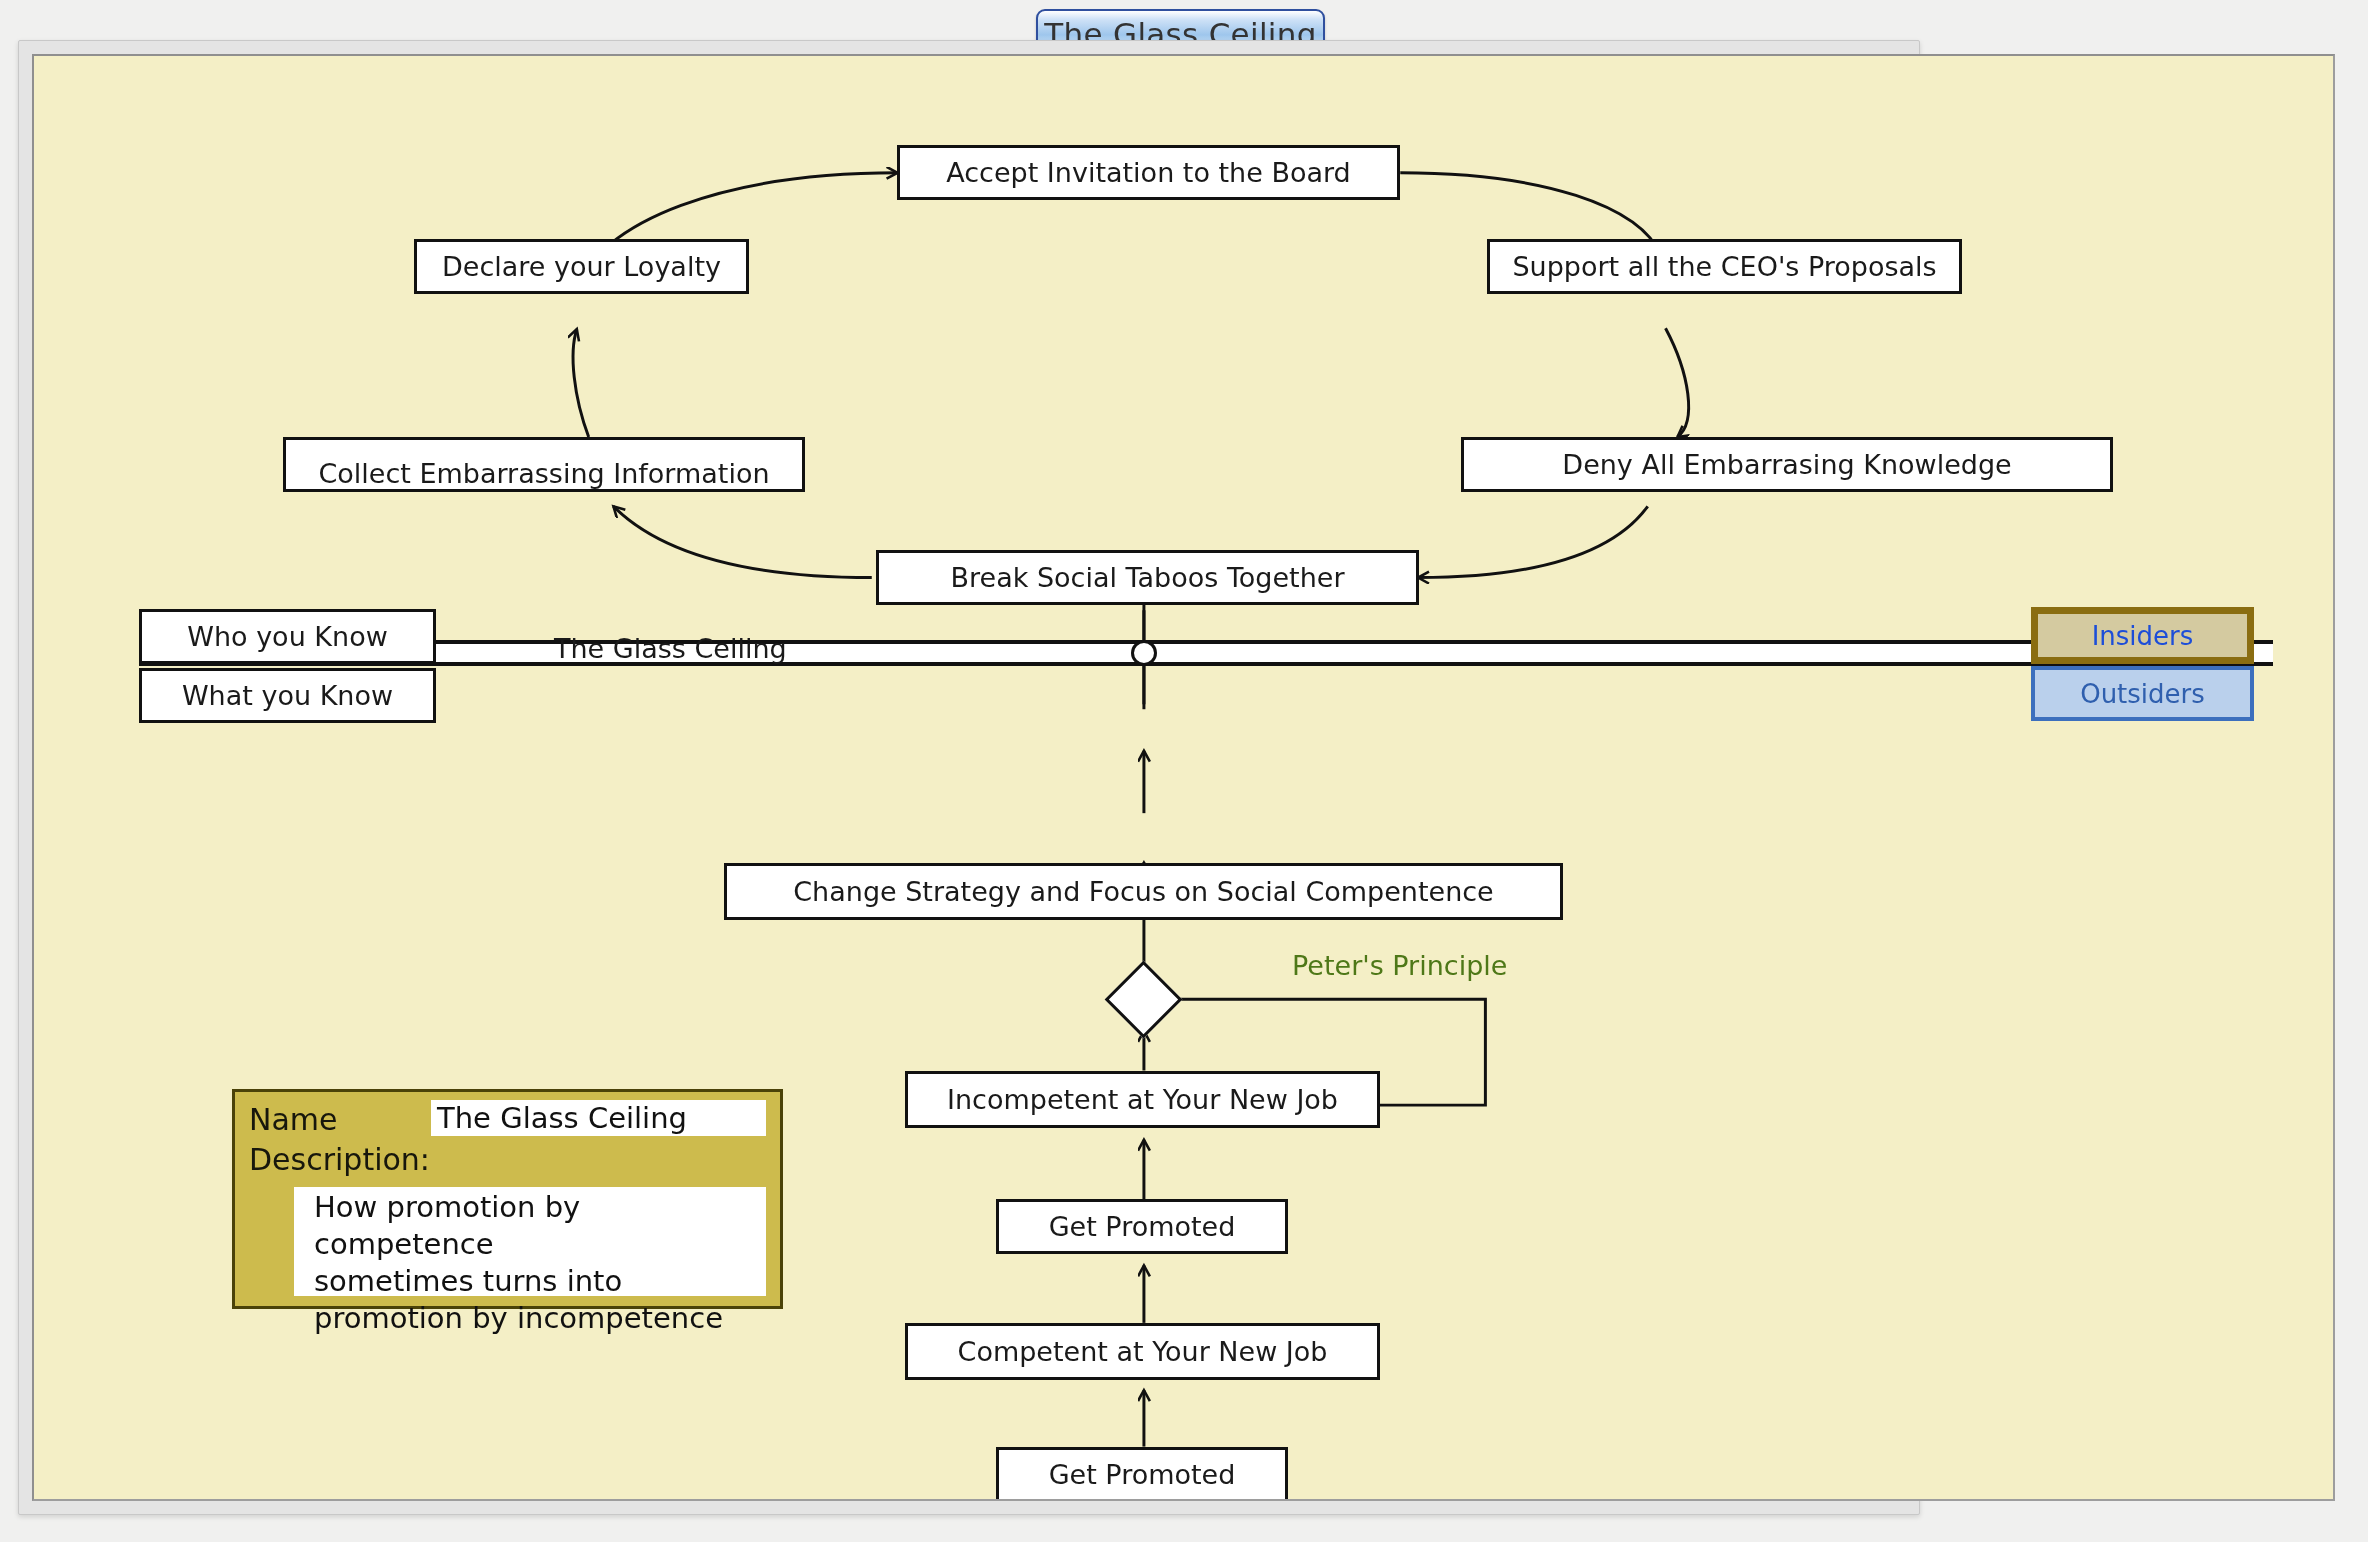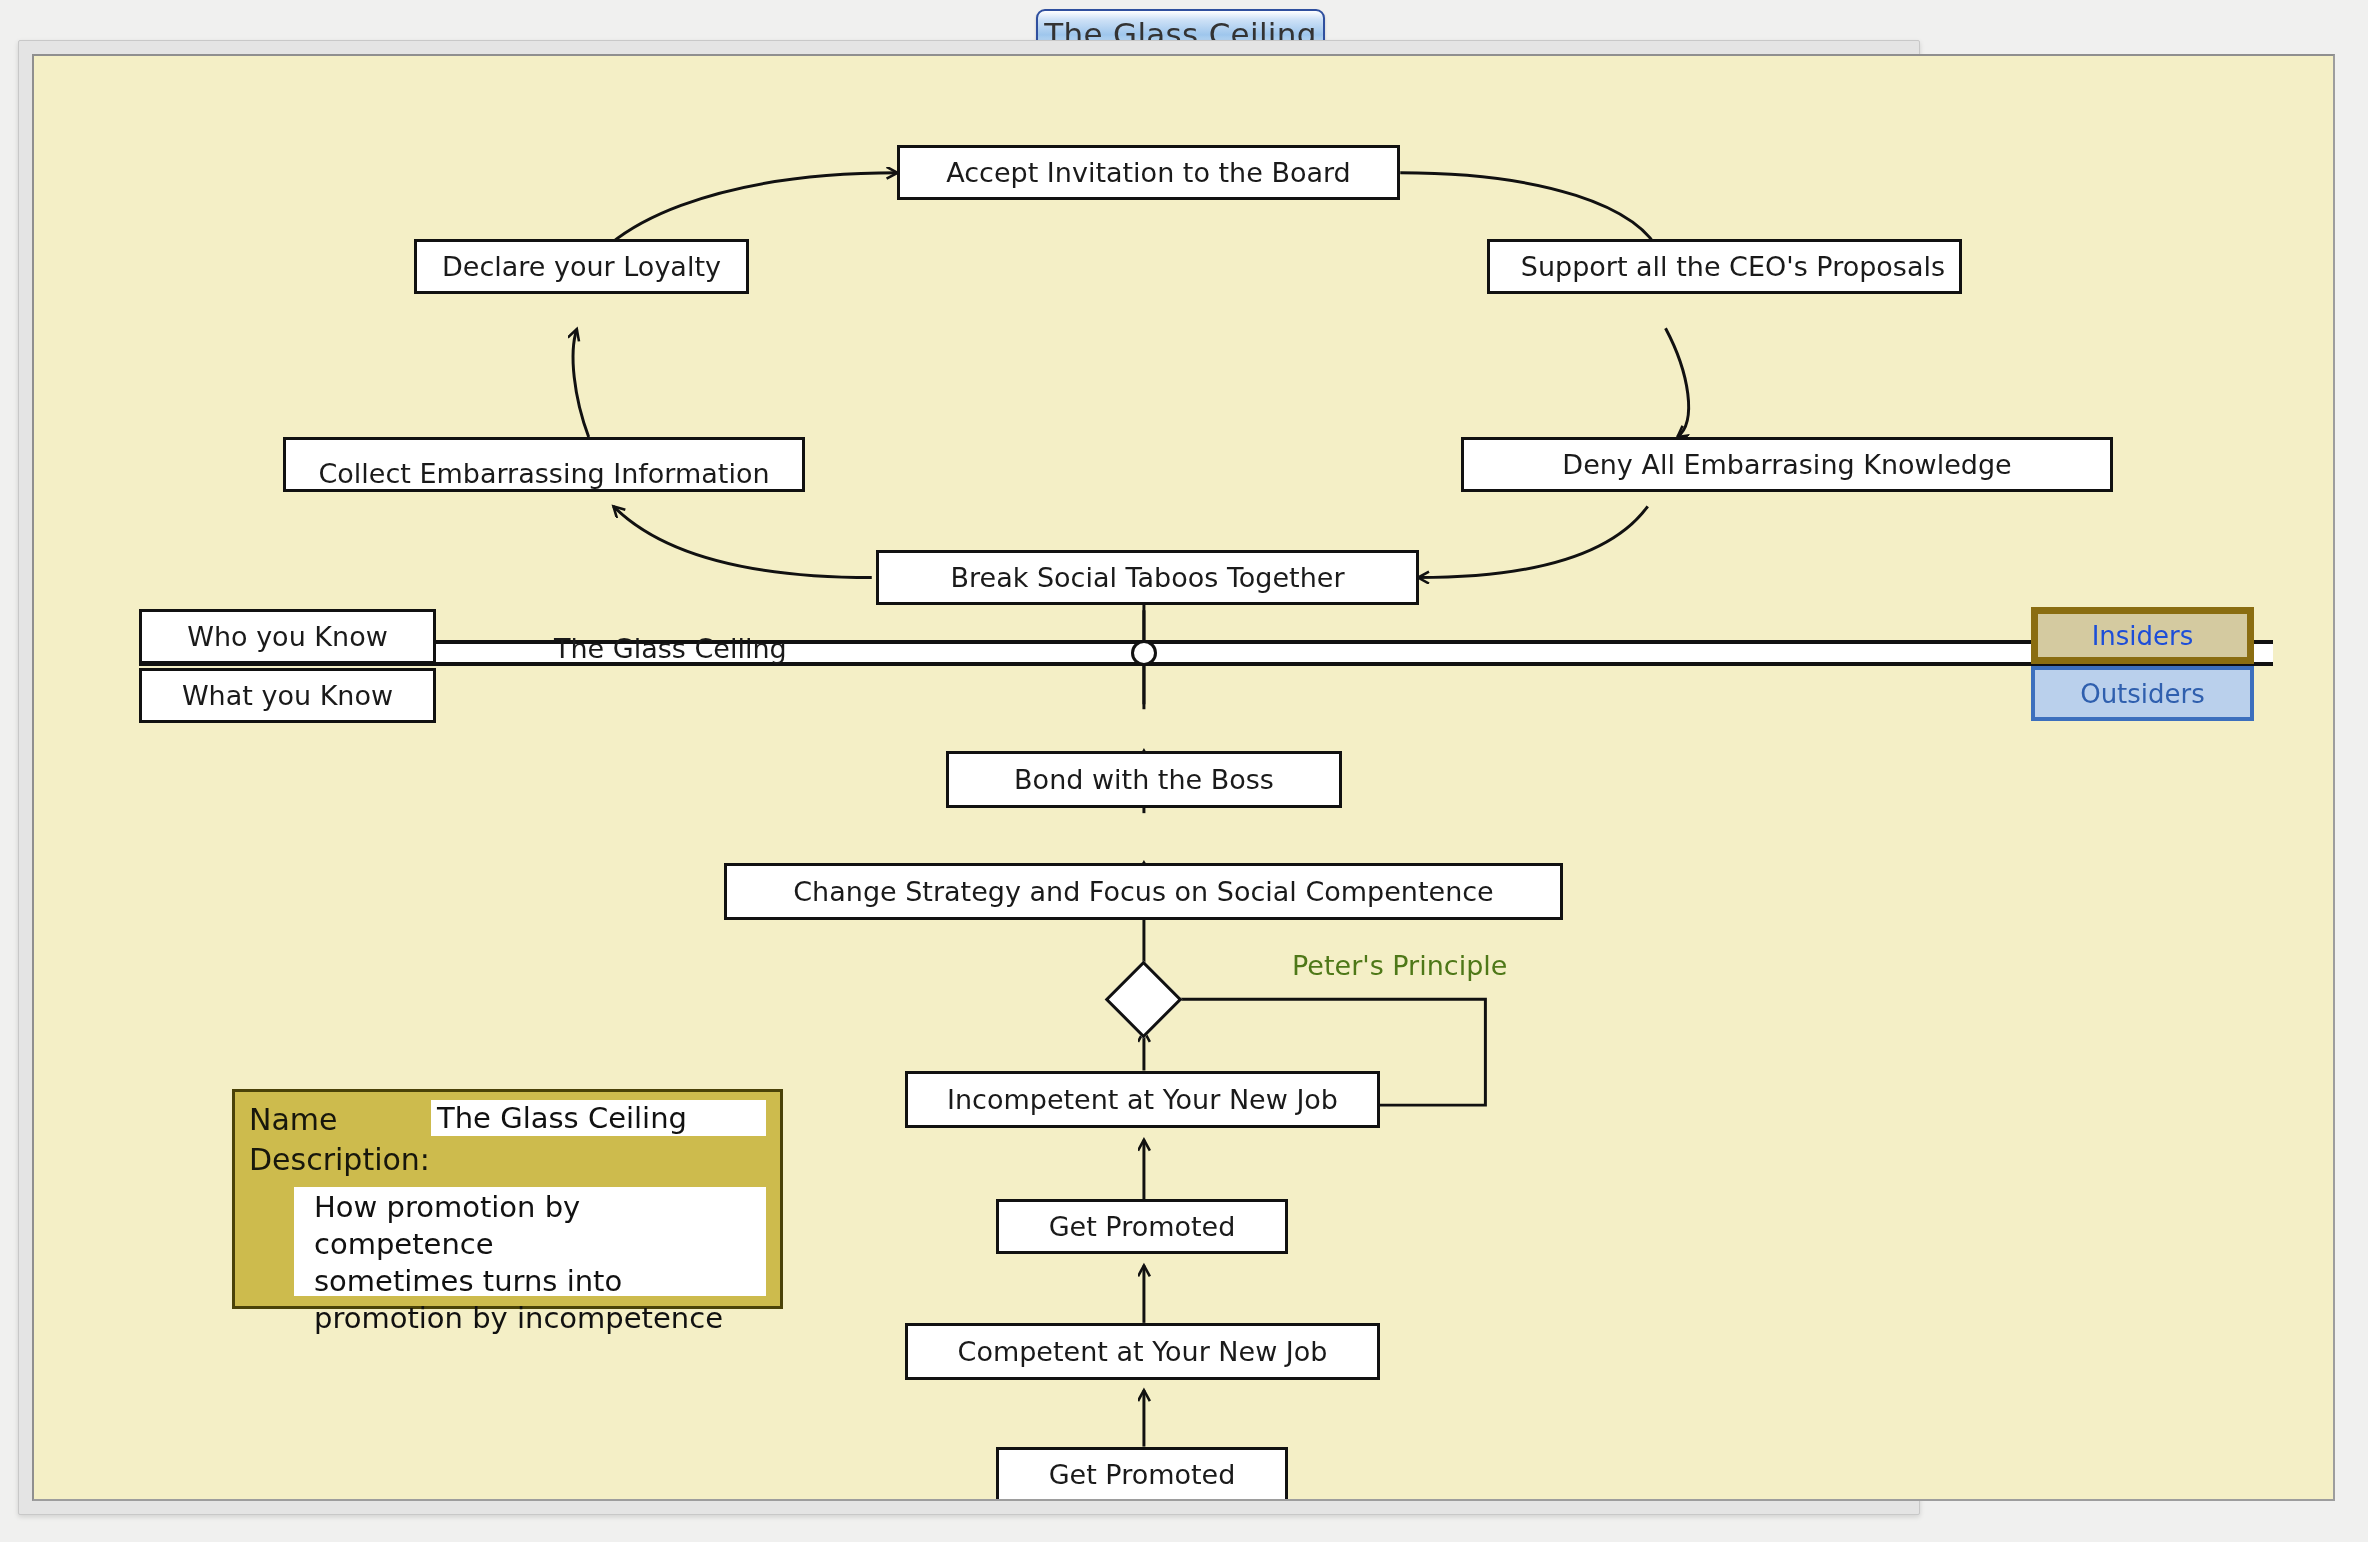--- a/index.html
+++ b/index.html
@@ -290,21 +290,21 @@
       </svg>
 
       <div class="node" style="left:863px; top:89px; width:503px; height:55px;">
         <span>Accept Invitation to the Board</span>
       </div>
 
       <div class="node" style="left:380px; top:183px; width:335px; height:55px;">
         <span>Declare your Loyalty</span>
       </div>
 
-      <div class="node" style="left:1453px; top:183px; width:475px; height:55px;justify-content:flex-end;">
+      <div class="node" style="left:1453px; top:183px; width:475px; height:55px;">
         <span>Support all the CEO's Proposals</span>
       </div>
 
       <div class="node" style="left:249px; top:381px; width:522px; height:55px;align-items:flex-end;">
         <span>Collect Embarrassing Information</span>
       </div>
 
       <div class="node" style="left:1427px; top:381px; width:652px; height:55px;">
         <span>Deny All Embarrasing Knowledge</span>
       </div>
@@ -325,23 +325,20 @@
         <span>What you Know</span>
       </div>
 
       <div id="legend-insiders" class="legend-box">
         <span>Insiders</span>
       </div>
       <div id="legend-outsiders" class="legend-box">
         <span>Outsiders</span>
       </div>
 
-      <div class="node" style="left:912px; top:695px; width:396px; height:57px;">
-        <span>Bond with the Boss</span>
-      </div>
 
       <div class="node" style="left:690px; top:807px; width:839px; height:57px;">
         <span>Change Strategy and Focus on Social Compentence</span>
       </div>
 
       <div id="decision-diamond"></div>
       <div id="peters-principle-label">Peter's Principle</div>
 
       <div class="node" style="left:871px; top:1015px; width:475px; height:57px;">
         <span>Incompetent at Your New Job</span>

